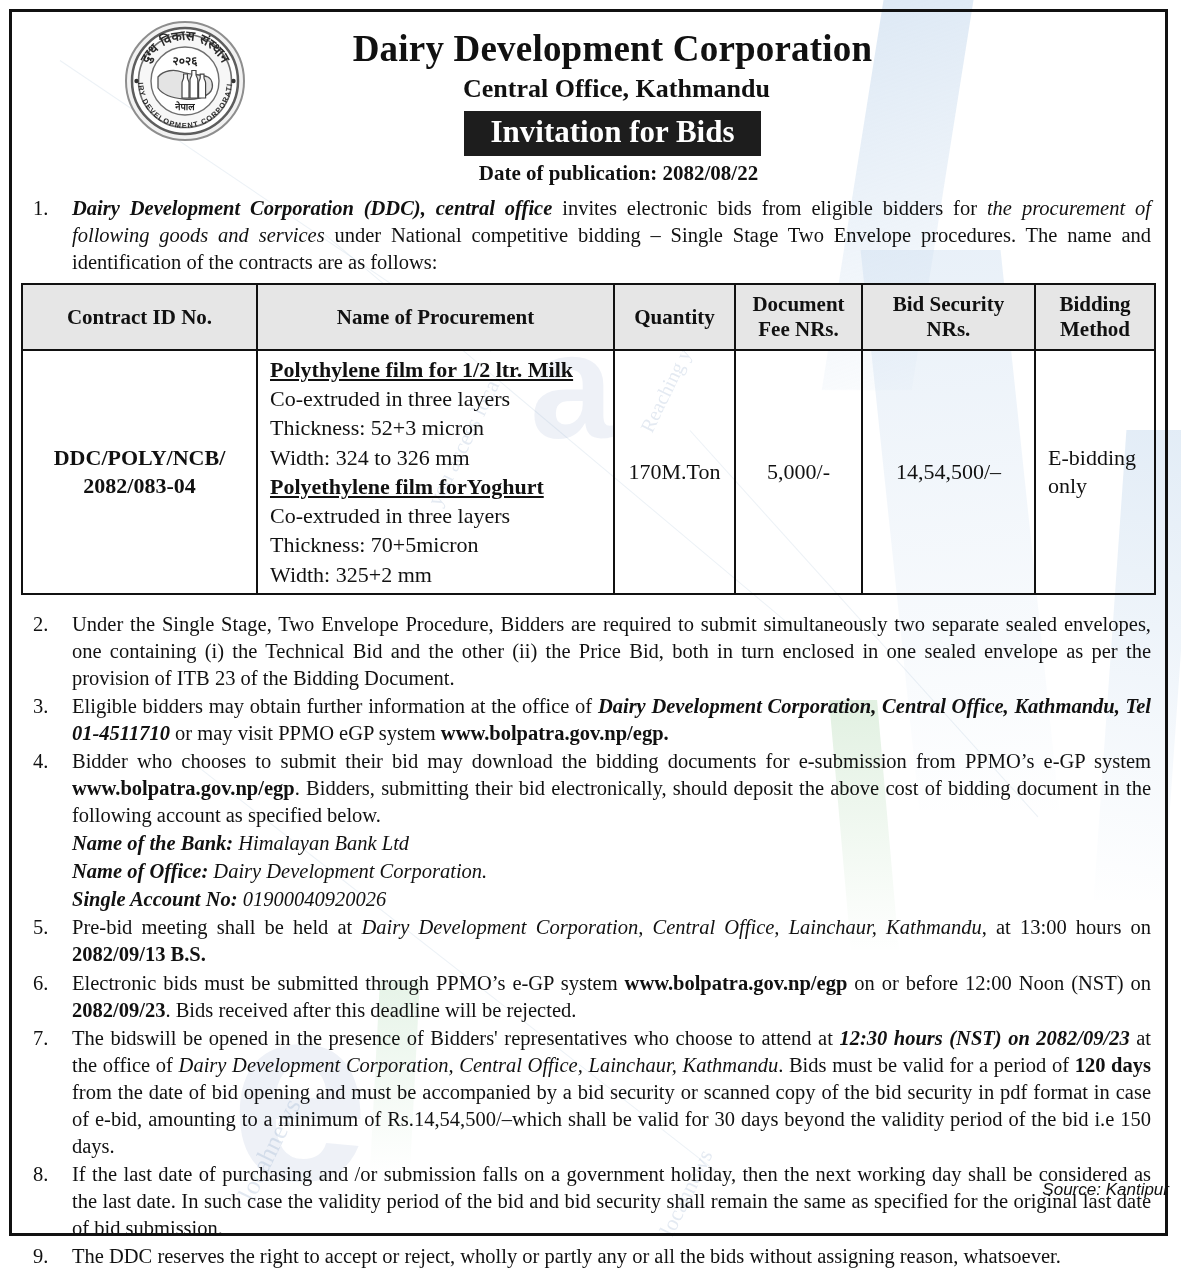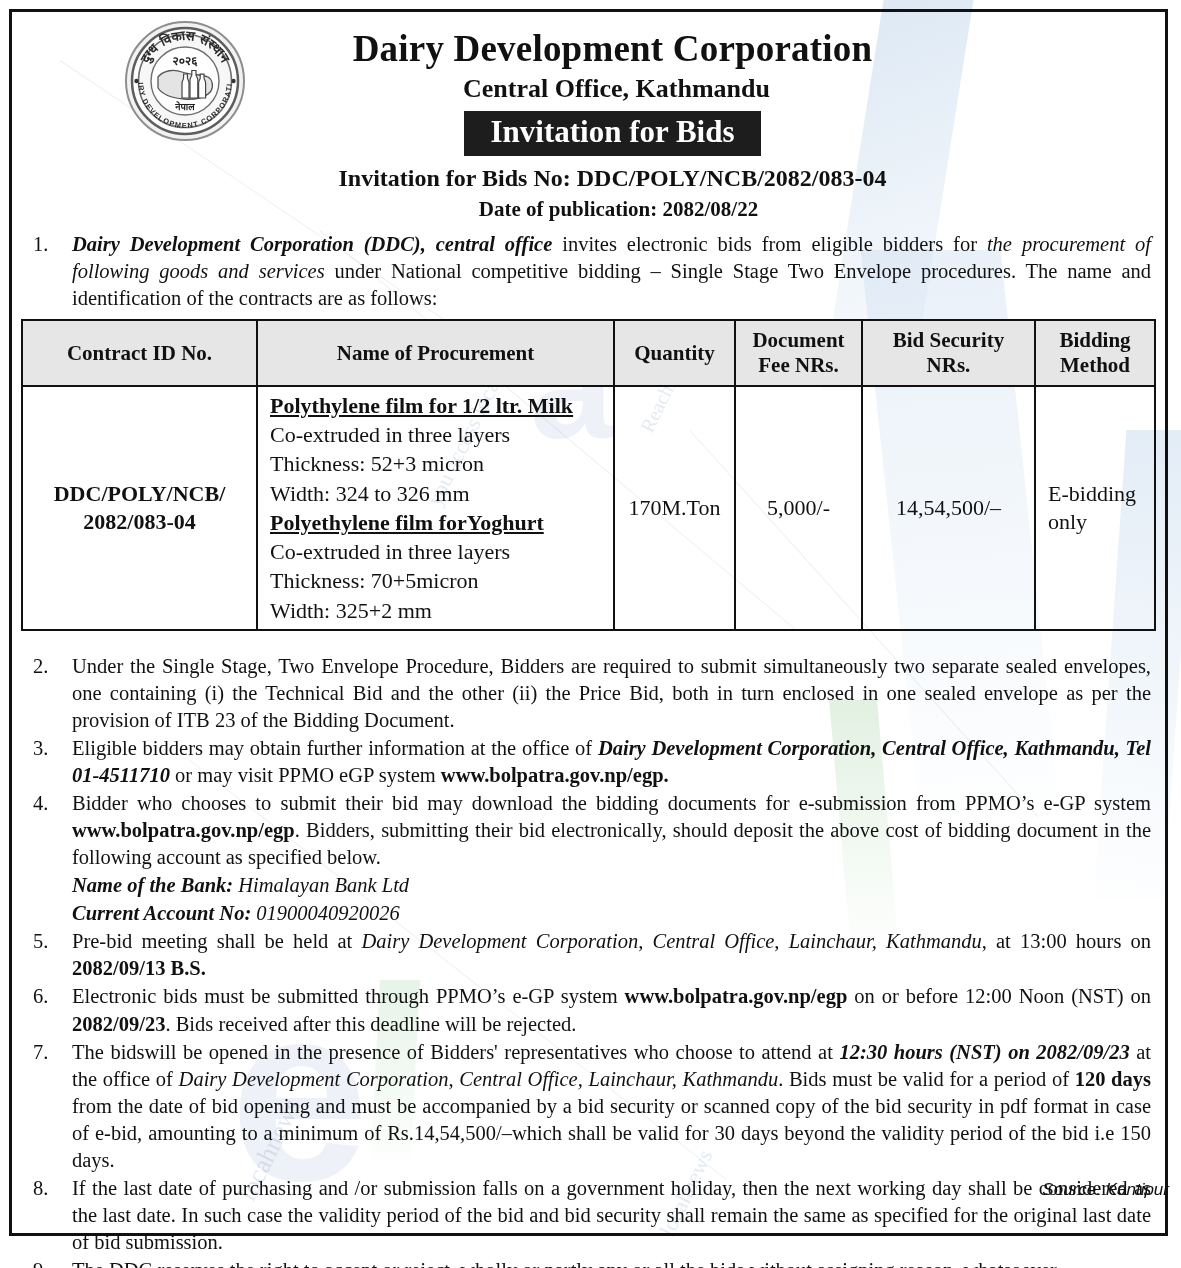--- a/index.html
+++ b/index.html
@@ -216,21 +216,21 @@
   .bi { font-weight: bold; font-style: italic; }
 
   .subline {
     margin-top: 1px;
   }
 
   
   .proc-table {
     border-collapse: collapse;
     width: 1133px;
-    margin: 7px auto 22px auto;
+    margin: 7px auto 16px auto;
     table-layout: fixed;
   }
   .proc-table th, .proc-table td {
     border: 2px solid #111;
     padding: 4px 6px;
     vertical-align: middle;
     font-size: 22px;
   }
   .proc-table thead th {
     background: #e6e6e6;
@@ -338,21 +338,20 @@
     </div>
 
     <div class="org-title">Dairy Development Corporation</div>
 
     <div class="org-sub">Central Office, Kathmandu</div>
 
     <div class="banner-wrap">
       <span class="banner">Invitation for Bids</span>
     </div>
 
-    <div class="ifb-no">Invitation for Bids No: DDC/POLY/NCB/2082/083-04</div>
 
     <div class="pub-date">Date of publication: 2082/08/22</div>
   </div>
 
   <div class="clauses">
     <div class="clause">
       <div class="num">1.</div>
       <div class="body">
         <span class="bi">Dairy Development Corporation (DDC), central office</span><span> invites electronic bids from eligible bidders for </span><i>the procurement of following goods and services</i><span> under National competitive bidding – Single Stage Two Envelope procedures. The name and identification of the contracts are as follows:</span>
       </div>
@@ -417,21 +416,25 @@
 
     <div class="clause">
       <div class="num">4.</div>
       <div class="body">
         <span>Bidder who chooses to submit their bid may download the bidding documents for e-submission from PPMO’s e-GP system </span><b>www.bolpatra.gov.np/egp</b><span>. Bidders, submitting their bid electronically, should deposit the above cost of bidding document in the following account as specified below.</span>
         <div class="subline">
           <span class="bi">Name of the Bank:</span>
           <i>Himalayan Bank Ltd</i>
         </div>
         <div class="subline">
-          <span class="bi">Current Account No:</span>
+          <span class="bi">Name of Office:</span>
+          <i>Dairy Development Corporation.</i>
+        </div>
+        <div class="subline">
+          <span class="bi">Single Account No:</span>
           <i>01900040920026</i>
         </div>
       </div>
     </div>
 
     <div class="clause">
       <div class="num">5.</div>
       <div class="body">
         <span>Pre-bid meeting shall be held at </span><i>Dairy Development Corporation, Central Office, Lainchaur, Kathmandu</i><span>, at 13:00 hours on </span><b>2082/09/13 B.S.</b>
       </div>

